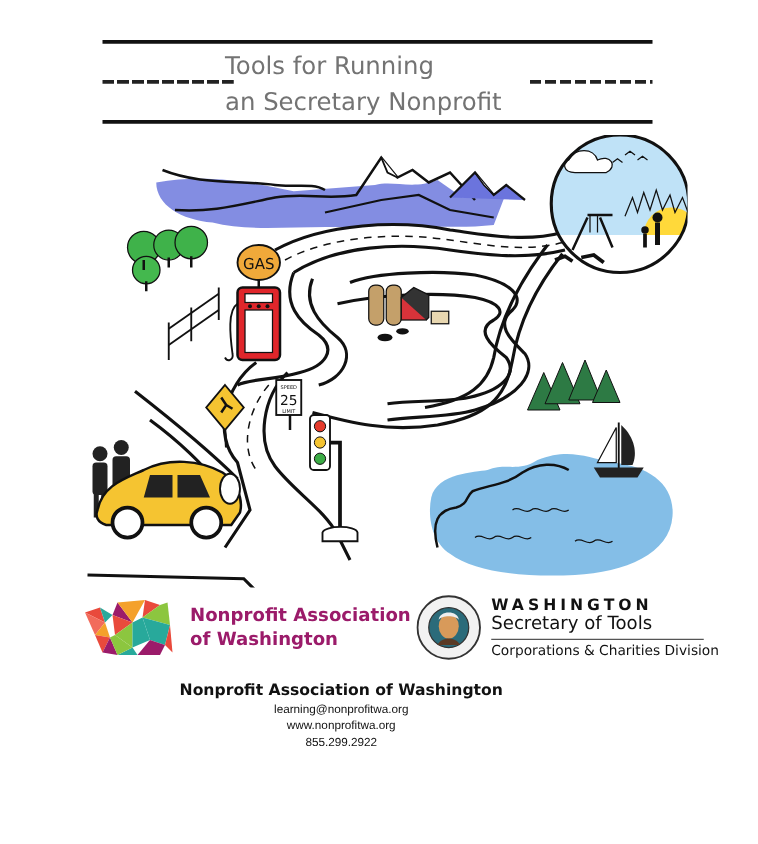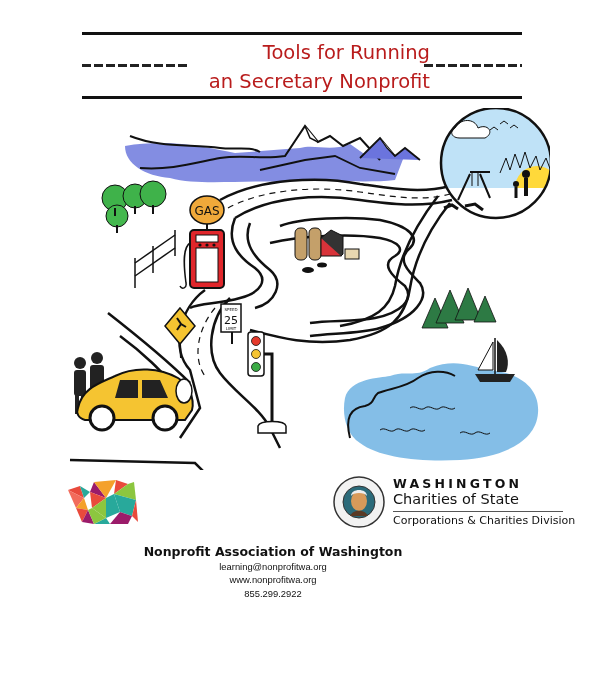--- a/index.html
+++ b/index.html
@@ -7,22 +7,22 @@
     body { position: relative; font-family: "Liberation Sans", sans-serif; color: #111; }
 
     
     .rule { position: absolute; left: 82px; width: 440px; height: 3px; background: #111; }
     .rule.top { top: 32px; }
     .rule.bottom { top: 96px; }
     .dash { position: absolute; top: 64px; height: 3px;
             background: repeating-linear-gradient(90deg, #222 0 9px, transparent 9px 12px); }
     .dash.left { left: 82px; width: 105px; }
     .dash.right { left: 424px; width: 98px; }
-    .title { position: absolute; left: 180px; width: 250px; top: 38px; text-align: right;
-             color: #b91c1c; font-family: "DejaVu Sans", sans-serif; font-size: 19.5px;
+    .title { position: absolute; left: 180px; width: 250px; top: 38px; text-align: left;
+             color: #737373; font-family: "DejaVu Sans", sans-serif; font-size: 19.5px;
              line-height: 29px; font-weight: normal; letter-spacing: 0px; }
     .title span { display: block; }
 
     
     .illustration { position: absolute; left: 60px; top: 108px; width: 490px; height: 362px; }
 
     
     .naw-logo { position: absolute; left: 66px; top: 478px; width: 275px; height: 50px; }
     .naw-mark { position: absolute; left: 0; top: 0; width: 80px; height: 50px; }
     .naw-name { position: absolute; left: 86px; top: 6px; color: #9b1b6a;
@@ -229,32 +229,36 @@
     <polygon points="62,6 68,4 70,22 48,16" fill="#8cc63f"></polygon>
     <polygon points="24,14 40,20 26,30" fill="#e94a3c"></polygon>
     <polygon points="40,20 26,30 40,40" fill="#8cc63f"></polygon>
     <polygon points="40,20 48,16 54,34 40,40" fill="#28a99b"></polygon>
     <polygon points="48,16 70,22 66,38 54,34" fill="#28a99b"></polygon>
     <polygon points="54,34 66,38 62,46 44,46" fill="#9b1b6a"></polygon>
     <polygon points="28,46 40,40 44,46" fill="#28a99b"></polygon>
     <polygon points="66,38 70,22 72,44" fill="#e94a3c"></polygon>
     <polygon points="22,32 26,30 40,40 28,46" fill="#8cc63f"></polygon>
   </svg>
+  <div class="naw-name">
+    <span>Nonprofit Association</span>
+    <span>of Washington</span>
+  </div>
 </div>
 
 <div class="sos-logo">
   <svg class="sos-seal" viewBox="0 0 52 52" xmlns="http://www.w3.org/2000/svg">
     <circle cx="26" cy="26" r="25" fill="#f2f2f2" stroke="#333" stroke-width="1.5"></circle>
     <circle cx="26" cy="26" r="16" fill="#2b6b7a" stroke="#333" stroke-width="1"></circle>
     <ellipse cx="26" cy="25" rx="8" ry="10" fill="#d89a5a"></ellipse>
     <path d="M17 40 C20 33 32 33 35 40 Z" fill="#5a3a25"></path>
     <path d="M18 20 C18 12 34 12 34 20 C32 16 20 16 18 20 Z" fill="#eee"></path>
   </svg>
   <div class="sos-state">WASHINGTON</div>
-  <div class="sos-title">Charities of State</div>
+  <div class="sos-title">Secretary of Tools</div>
   <div class="sos-divider"></div>
   <div class="sos-division">Corporations &amp; Charities Division</div>
 </div>
 
 <div class="contact">
   <div class="org">Nonprofit Association of Washington</div>
   <div class="line">learning@nonprofitwa.org</div>
   <div class="line">www.nonprofitwa.org</div>
   <div class="line">855.299.2922</div>
 </div>

